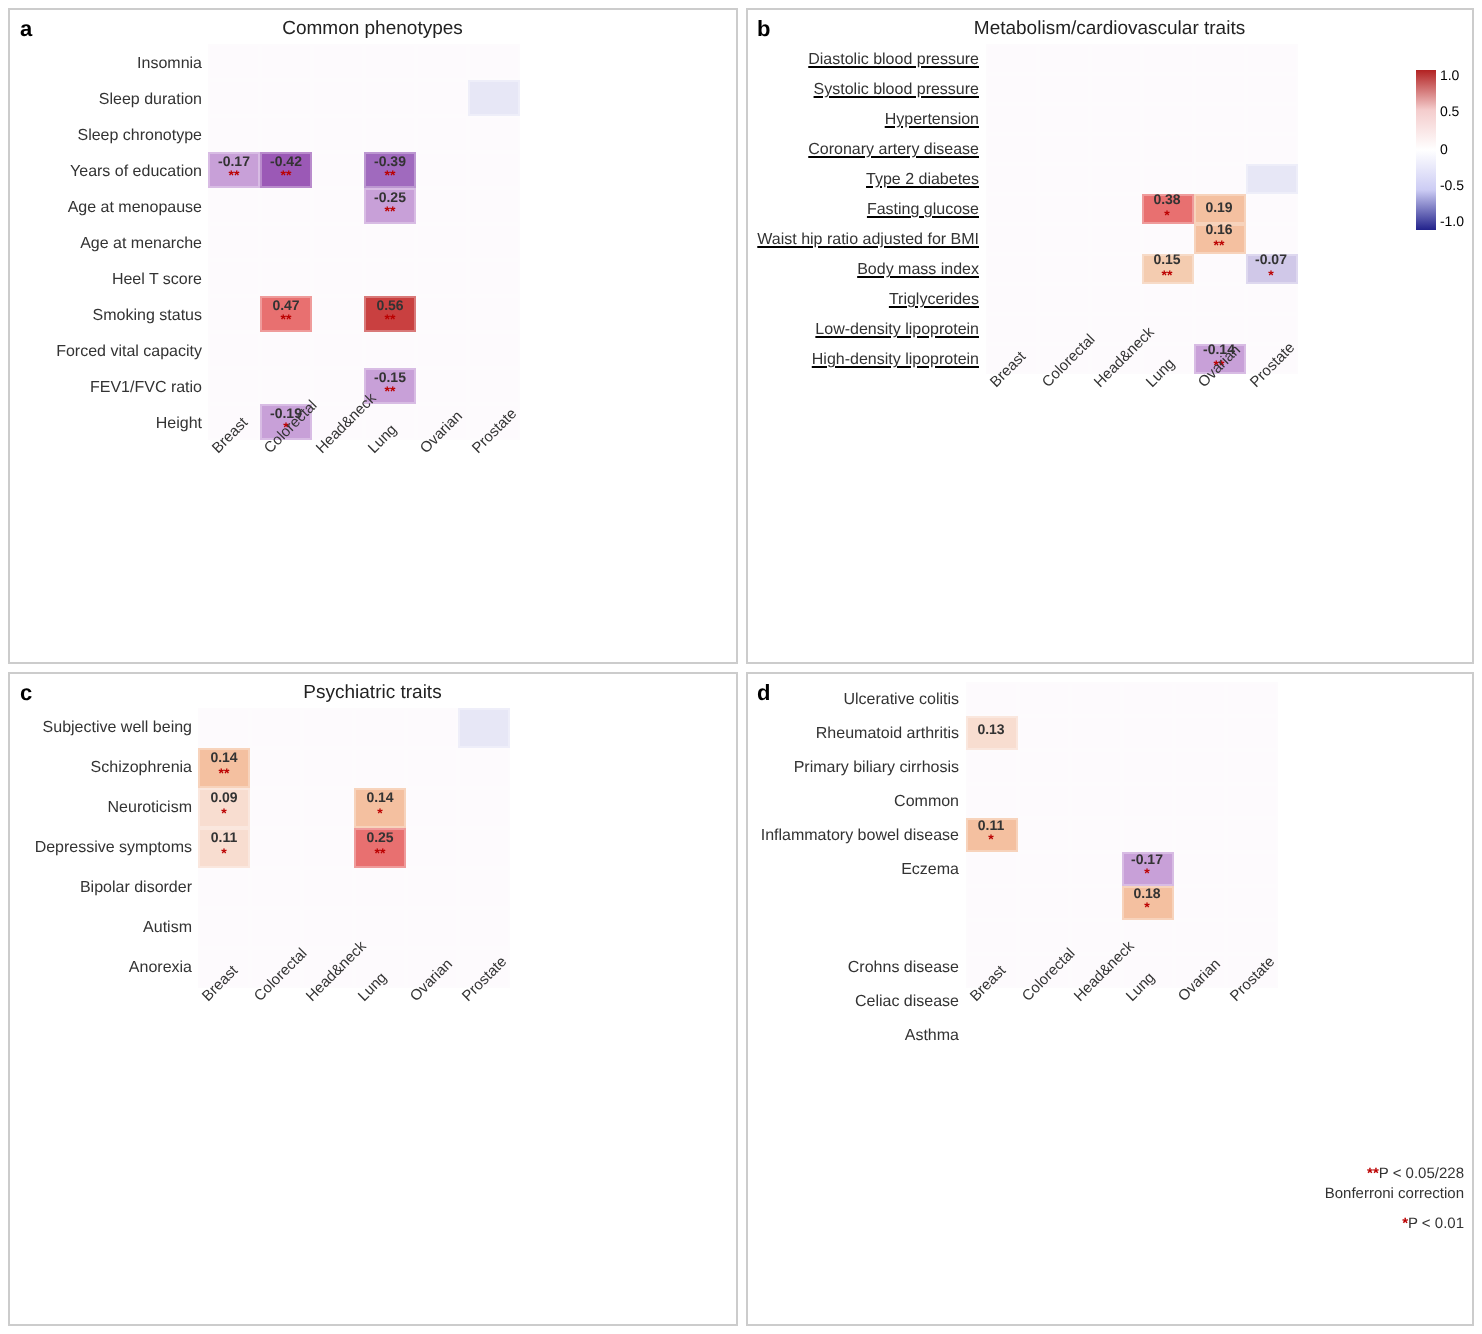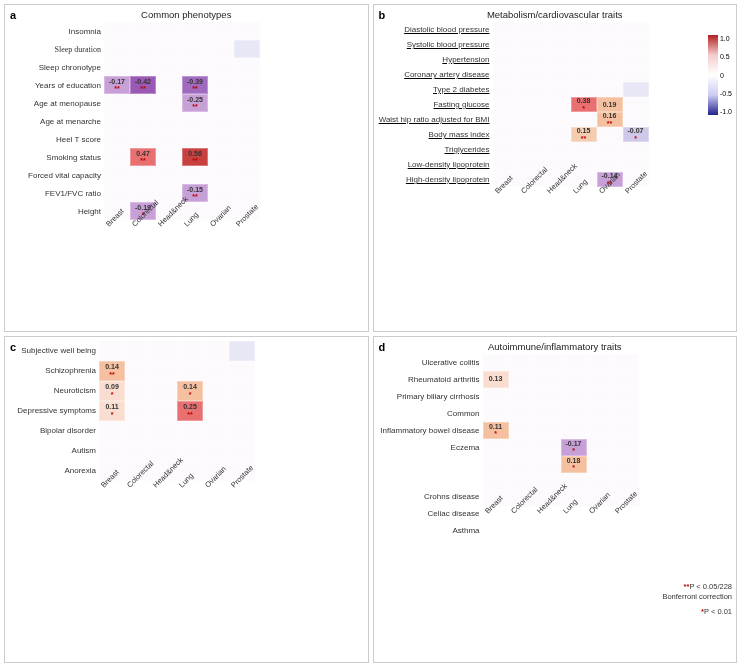--- a/index.html
+++ b/index.html
@@ -137,21 +137,21 @@
 </head>
 <body>
 
 <div class="main-container">
 <div class="panel">
       <div class="panel-label">a</div>
       <div class="panel-title">Common phenotypes</div>
       <div class="heatmap-wrapper">
         <div class="row-labels" style="width: 95px;">
           <div class="row-label" style="height: 18px; width: 95px;">Insomnia</div>
-          <div class="row-label" style="height: 18px; width: 95px; font-family: Liberation Serif, serif;">Sleep duration</div>
+          <div class="row-label" style="height: 18px; width: 95px;">Sleep duration</div>
           <div class="row-label" style="height: 18px; width: 95px;">Sleep chronotype</div>
           <div class="row-label" style="height: 18px; width: 95px;">Years of education</div>
           <div class="row-label" style="height: 18px; width: 95px;">Age at menopause</div>
           <div class="row-label" style="height: 18px; width: 95px;">Age at menarche</div>
           <div class="row-label" style="height: 18px; width: 95px;">Heel T score</div>
           <div class="row-label" style="height: 18px; width: 95px;">Smoking status</div>
           <div class="row-label" style="height: 18px; width: 95px;">Forced vital capacity</div>
           <div class="row-label" style="height: 18px; width: 95px;">FEV1/FVC ratio</div>
           <div class="row-label" style="height: 18px; width: 95px;">Height</div>
         </div>
@@ -444,20 +444,21 @@
               <div style="font-size: 7px;">0</div>
               <div style="font-size: 7px;">-0.5</div>
               <div style="font-size: 7px;">-1.0</div>
             </div>
           </div>
         </div>
       </div>
     </div>
     <div class="panel">
       <div class="panel-label">c</div>
+      <div class="panel-title">Psychiatric traits</div>
       <div class="heatmap-wrapper">
         <div class="row-labels" style="width: 90px;">
           <div class="row-label" style="height: 20px; width: 90px;">Subjective well being</div>
           <div class="row-label" style="height: 20px; width: 90px;">Schizophrenia</div>
           <div class="row-label" style="height: 20px; width: 90px;">Neuroticism</div>
           <div class="row-label" style="height: 20px; width: 90px;">Depressive symptoms</div>
           <div class="row-label" style="height: 20px; width: 90px;">Bipolar disorder</div>
           <div class="row-label" style="height: 20px; width: 90px;">Autism</div>
           <div class="row-label" style="height: 20px; width: 90px;">Anorexia</div>
         </div>
@@ -551,21 +552,20 @@
             </div>
             <div class="col-label-wrapper" style="width: 26px; height: 45px; overflow: visible;">
               <span class="col-label" style="font-size: 7.5px; transform-origin: left top; transform: rotate(-45deg); display: block; white-space: nowrap;">Prostate</span>
             </div>
           </div>
         </div>
       </div>
     </div>
     <div class="panel">
       <div class="panel-label">d</div>
-      <div class="panel-title">Autoimmune/inflammatory traits</div>
       <div class="heatmap-wrapper">
         <div class="row-labels" style="width: 105px;">
           <div class="row-label" style="height: 17px; width: 105px;">Ulcerative colitis</div>
           <div class="row-label" style="height: 17px; width: 105px;">Rheumatoid arthritis</div>
           <div class="row-label" style="height: 17px; width: 105px;">Primary biliary cirrhosis</div>
           <div class="row-label" style="height: 17px; width: 105px;">Common</div>
           <div class="row-label" style="height: 17px; width: 105px;">Inflammatory bowel disease</div>
           <div class="row-label" style="height: 17px; width: 105px;">Eczema</div>
           <div class="row-label" style="height: 17px; width: 105px; margin-top: 32px;">Crohns disease</div>
           <div class="row-label" style="height: 17px; width: 105px;">Celiac disease</div>

